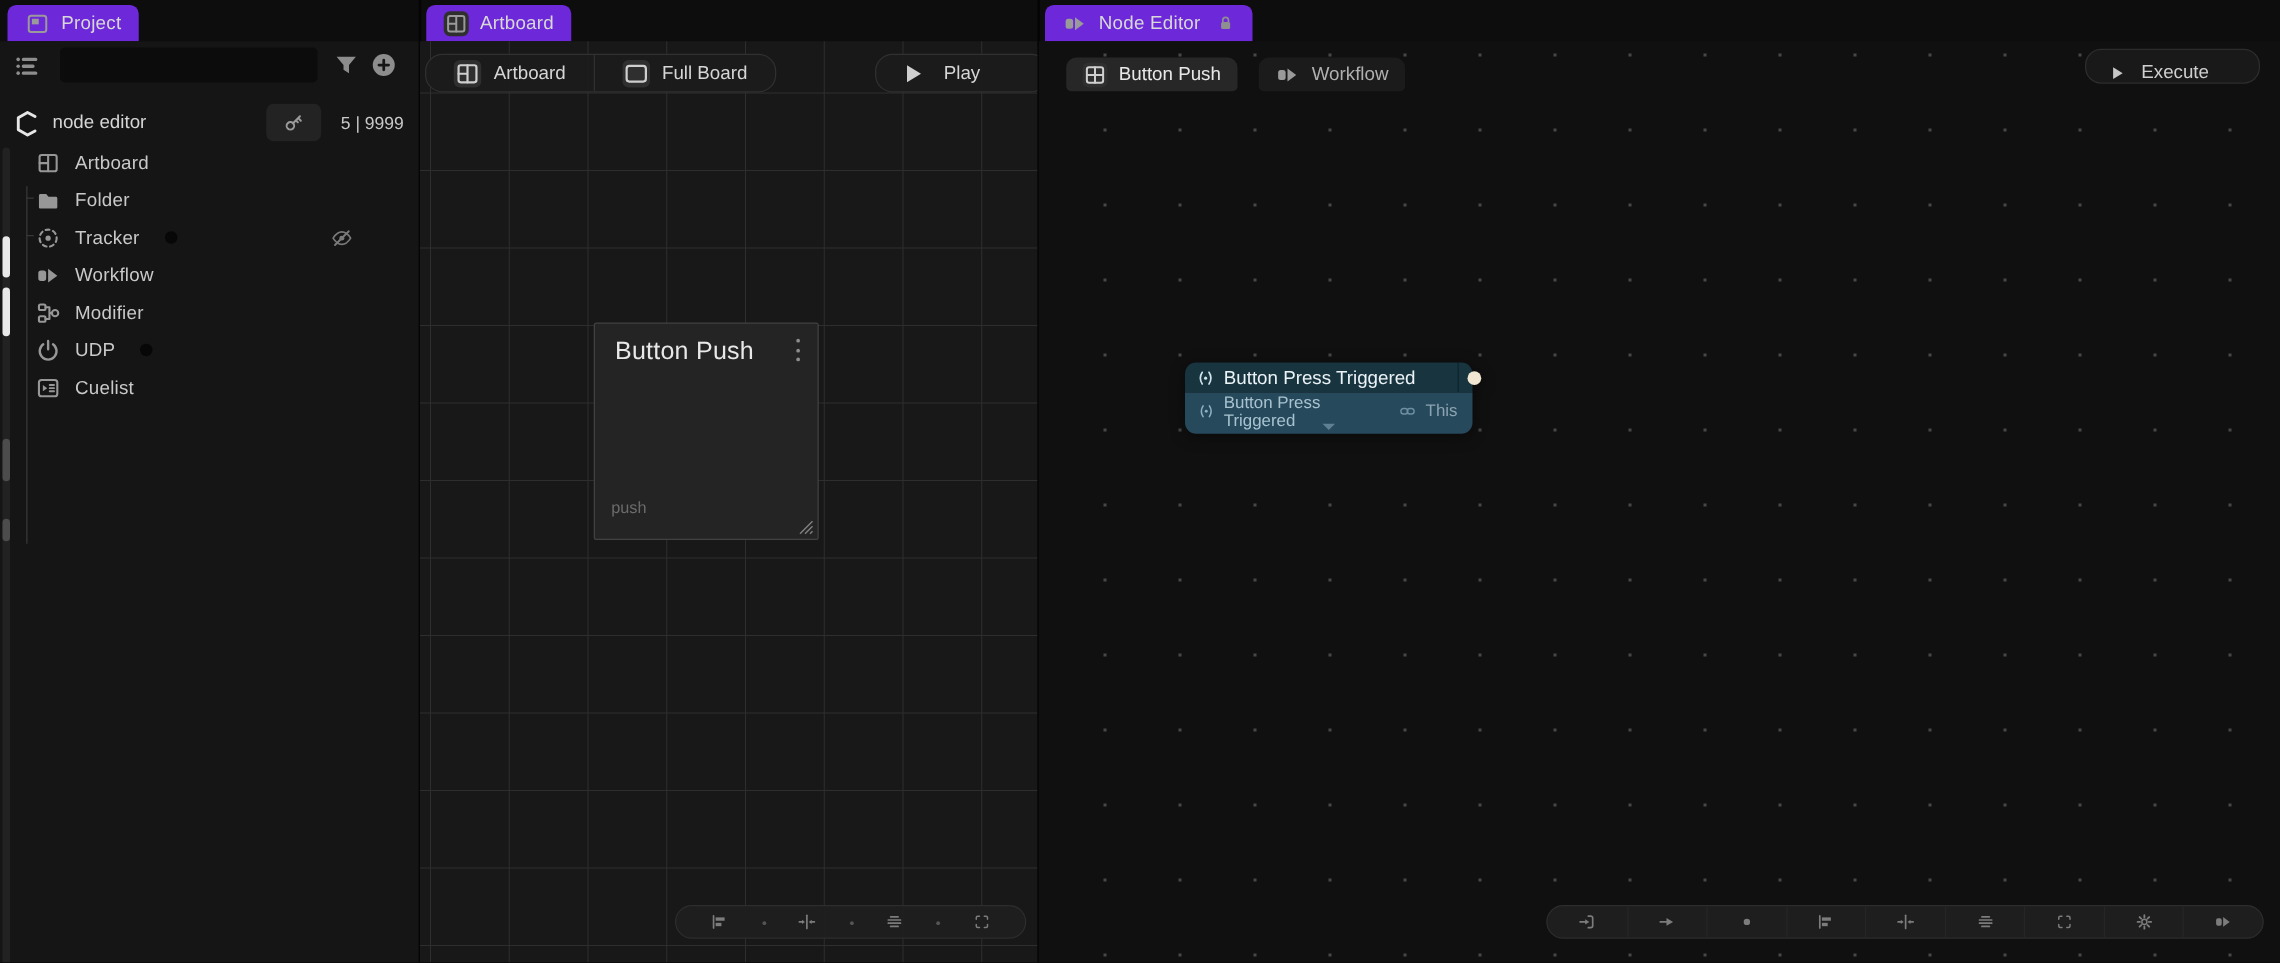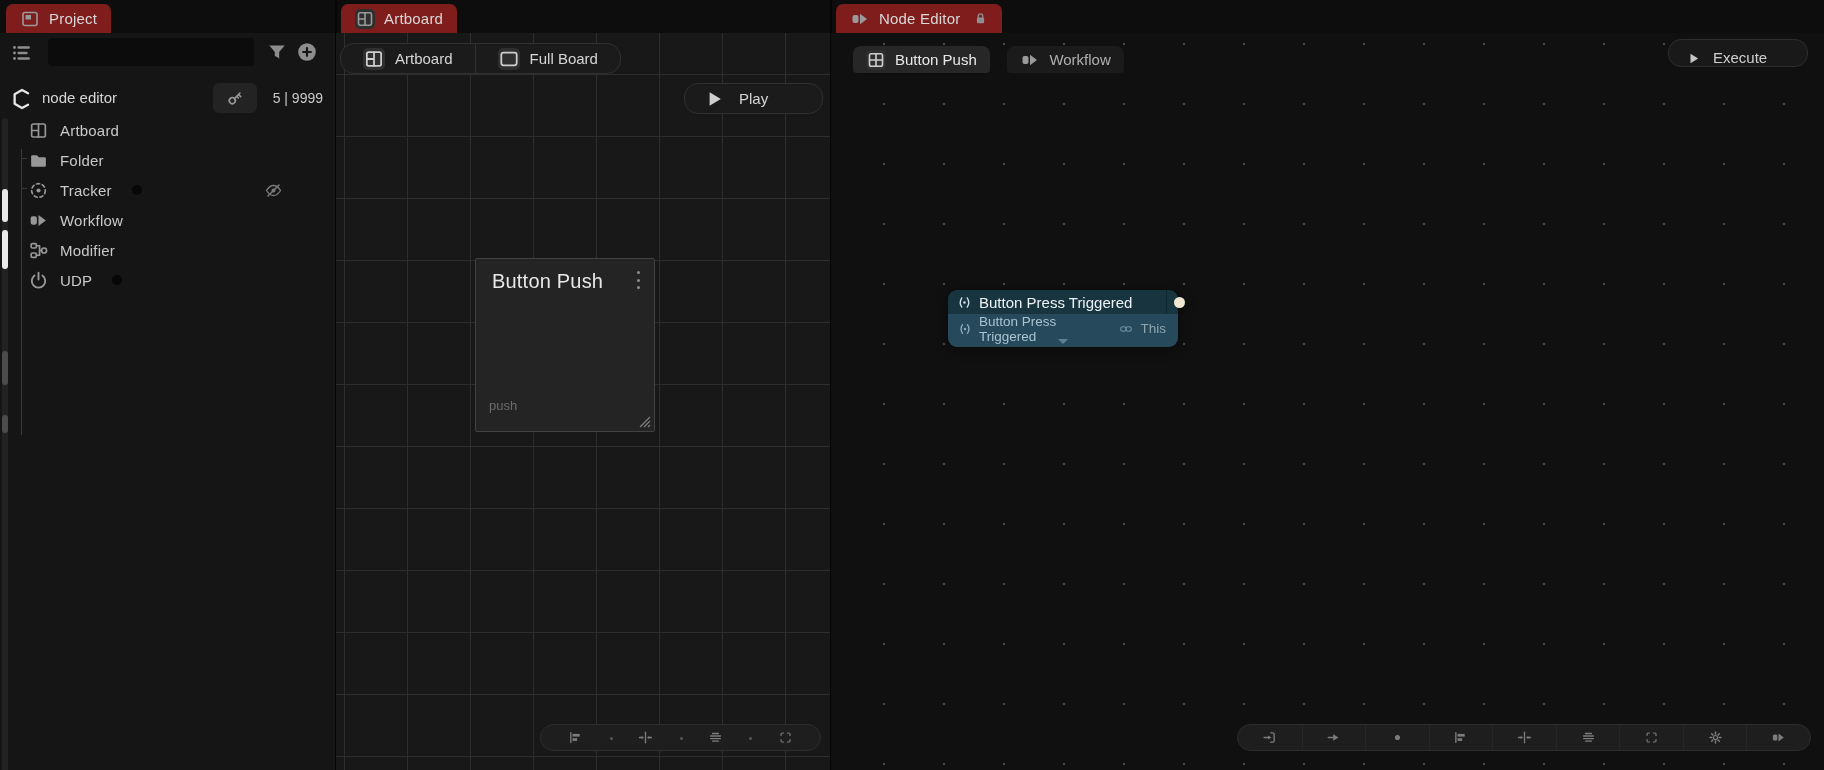--- a/index.html
+++ b/index.html
@@ -3,21 +3,21 @@
 <meta charset="utf-8">
 <style>
   * { margin:0; padding:0; box-sizing:border-box; }
   html,body { background:#0b0b0b; }
   body { font-family:"Liberation Sans", sans-serif; }
   .app { position:relative; width:1824px; height:770px; overflow:hidden; background:#0c0c0c; }
 
   
   .topstrip { position:absolute; left:0; top:0; width:1824px; height:33px; background:#0d0d0d; }
   .tab { position:absolute; top:4px; height:29px; display:flex; align-items:center; gap:9px;
-         padding:0 14px; background:#7f1d1d; border-radius:7px 7px 0 0; color:#d8d8d8;
+         padding:0 14px; background:#6d28d9; border-radius:7px 7px 0 0; color:#d8d8d8;
          font-size:15px; letter-spacing:.2px; }
   .tab .ic { width:20px; height:20px; color:#9a9a9a; display:flex; align-items:center; justify-content:center; }
   .iconplate { background:#2f2f2f; border-radius:5px; width:22px; height:22px; }
   .lock { width:15px; height:15px; color:#8f8f8f; margin-left:4px; }
 
   
   .lpanel { position:absolute; left:0; top:33px; width:335px; height:737px; background:#151515; }
   .vdiv { position:absolute; top:0; width:2px; height:770px; background:#050505; }
   .ltoolbar { position:absolute; left:0; top:3px; width:335px; height:34px; }
   .listtree-ic { position:absolute; left:11px; top:6px; width:22px; height:22px; color:#8d8d8d; }
@@ -48,23 +48,23 @@
   
   .mcanvas { position:absolute; left:336px; top:33px; width:494px; height:737px; background:#181818;
     background-image: linear-gradient(to right, #2e2e2e 1px, transparent 1px),
                       linear-gradient(to bottom, #2e2e2e 1px, transparent 1px);
     background-size:63px 62px; background-position:8px 41px; }
   .btn-group { position:absolute; left:4px; top:10px; height:31px; display:flex; align-items:center;
                background:rgba(28,28,28,.94); border:1px solid #303030; border-radius:14px; overflow:hidden; }
   .gbtn { height:100%; display:flex; align-items:center; gap:10px; padding:0 22px; color:#d6d6d6; font-size:15px; }
   .gbtn + .gbtn { border-left:1px solid #303030; }
   .gbtn .ic, .playbtn .ic { width:22px; height:22px; color:#cfcfcf; display:flex; align-items:center; justify-content:center; }
-  .playbtn { position:absolute; left:348px; top:10px; width:139px; height:31px; display:flex; align-items:center;
+  .playbtn { position:absolute; left:364px; top:10px; width:139px; height:31px; display:flex; align-items:center;
              gap:14px; padding:0 18px; background:rgba(28,28,28,.94); border:1px solid #303030;
-             border-radius:14px; color:#d6d6d6; font-size:15px;margin-top:40px; }
+             border-radius:14px; color:#d6d6d6; font-size:15px; }
 
   .abcard { position:absolute; left:139px; top:225px; width:180px; height:174px; background:#242424;
             border:1px solid #414141; border-radius:2px; }
   .abcard-title { position:absolute; left:16px; top:11px; font-size:20px; color:#e8e8e8; letter-spacing:.2px; }
   .kebab { position:absolute; right:9px; top:11px; width:14px; height:20px; display:flex; flex-direction:column;
            align-items:center; justify-content:space-between; padding:1px 0; }
   .kebab i { width:3px; height:3px; border-radius:50%; background:#8d8d8d; }
   .abcard-footer { position:absolute; left:13px; bottom:18px; font-size:13px; color:#6b6b6b; }
   .resize { position:absolute; right:3px; bottom:3px; width:13px; height:13px; color:#7e7e7e; }
 
@@ -256,20 +256,30 @@
         </div>
         <div class="tree-row">
           <span class="ti">
             <svg viewBox="0 0 20 20" width="100%" height="100%" fill="none" stroke="currentColor" stroke-width="1.6" stroke-linecap="round" stroke-linejoin="round">
               <path d="M6.3 5.2a6.4 6.4 0 1 0 7.4 0M10 2.6V9" stroke-width="1.8"></path>
             </svg>
           </span>
           <span class="tl">UDP</span>
           <span class="tdot"></span>
         </div>
+        <div class="tree-row">
+          <span class="ti">
+            <svg viewBox="0 0 20 20" width="100%" height="100%" fill="none" stroke="currentColor" stroke-width="1.6" stroke-linecap="round" stroke-linejoin="round">
+              <rect x="3" y="3.8" width="14" height="12.4" rx="2"></rect>
+              <path d="M6 7.6l3.3 2.4L6 12.4Z" fill="currentColor" stroke="none"></path>
+              <path d="M11.2 7.6h3.3M11.2 10h3.3M11.2 12.4h3.3" stroke-width="1.4"></path>
+            </svg>
+          </span>
+          <span class="tl">Cuelist</span>
+        </div>
       </div>
 
     <div class="guide"></div>
     <div class="stub" style="top:125px;"></div>
     <div class="stub" style="top:155px;"></div>
 
     <div class="ltrack">
       <div class="thumb" style="top:71px;height:33px;background:#e9e9e9;"></div>
       <div class="thumb" style="top:112px;height:39px;background:#e9e9e9;"></div>
       <div class="thumb" style="top:233px;height:34px;background:#4c4c4c;"></div>

